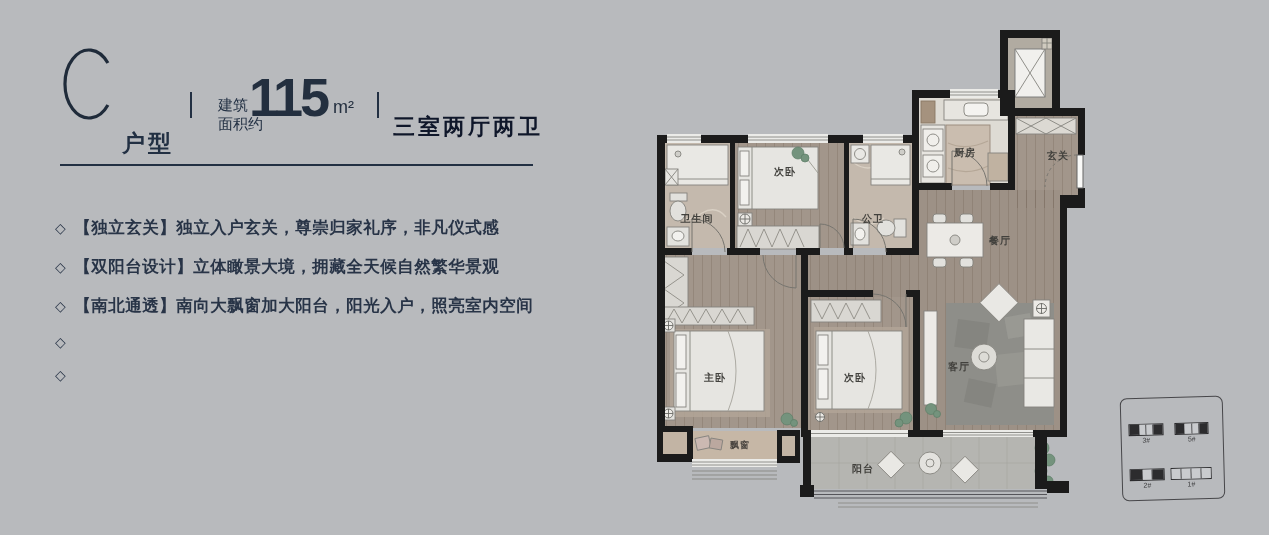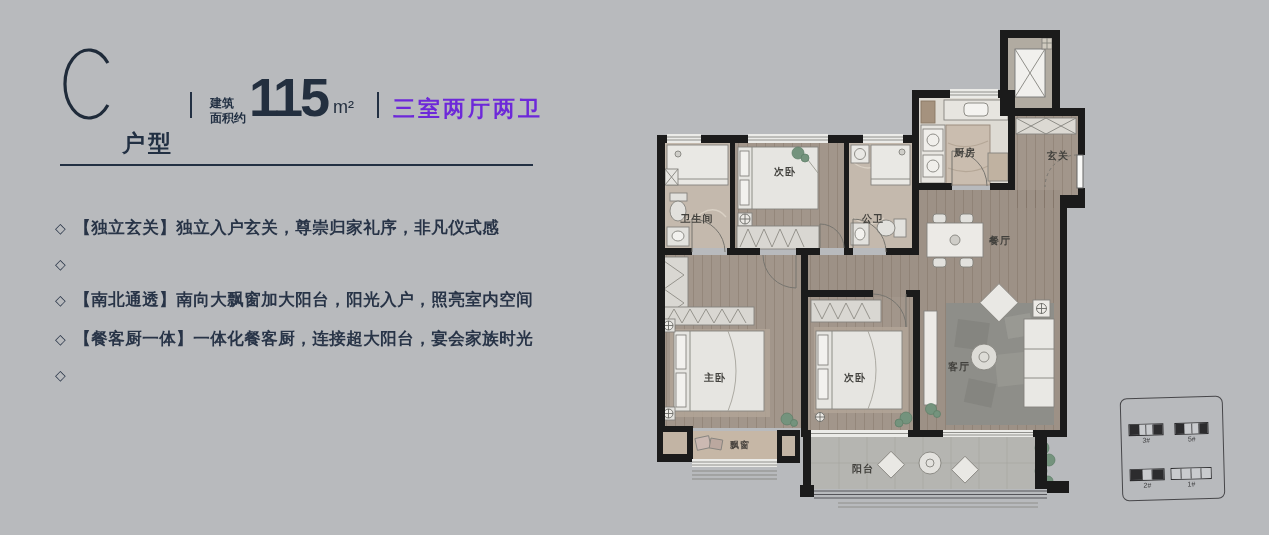--- a/index.html
+++ b/index.html
@@ -5,24 +5,24 @@
   html,body{margin:0;padding:0;}
   body{width:1269px;height:535px;position:relative;overflow:hidden;
        background:#b8babd;font-family:"Liberation Sans","DejaVu Sans",sans-serif;}
   .abs{position:absolute;}
   
   .hdr-c{left:60px;top:46px;width:58px;height:76px;}
   .hdr-type{left:122px;top:92px;font-size:23px;letter-spacing:3px;color:#223043;font-weight:600;margin-top:36px;}
   .vdiv{width:2px;height:26px;background:#223043;}
   .vd1{left:190px;top:92px;}
   .vd2{left:377px;top:92px;}
-  .hdr-cap{left:210px;top:96px;font-size:12px;line-height:1.25;color:#223043;font-weight:700;}
+  .hdr-cap{left:218px;top:96px;font-size:15px;line-height:1.25;color:#223043;font-weight:400;}
   .hdr-area{left:249px;top:70px;font-size:54px;line-height:1;letter-spacing:-3px;color:#232f3f;font-weight:700;}
   .hdr-unit{left:333px;top:97px;font-size:18px;color:#232f3f;font-weight:500;}
-  .hdr-spec{left:393px;top:94px;font-size:22px;letter-spacing:3px;color:#6d28d9;font-weight:600;}
+  .hdr-spec{left:393px;top:112px;font-size:22px;letter-spacing:3px;color:#0f172a;font-weight:600;}
   .hrule{left:60px;top:164px;width:473px;height:2px;background:#223043;}
   
   .features{left:55px;top:217px;width:520px;display:flex;flex-direction:column;gap:17px;}
   .feat{display:flex;align-items:center;color:#283447;font-size:16.5px;letter-spacing:0.5px;font-weight:600;}
   .feat .dia{font-size:14px;margin-right:8px;color:#283447;font-weight:400;}
   
   .sitemap{left:1121px;top:397px;width:101px;height:101px;border:1.6px solid #47474a;
            border-radius:7px;transform:rotate(-1.5deg);}
   .sm-b{position:absolute;text-align:center;}
   .sm-bar{display:flex;border:1.2px solid #2c2c2e;height:10px;background:#c9cbce;}
@@ -59,28 +59,28 @@
 <div class="abs hdr-spec">三室两厅两卫</div>
 <div class="abs hrule"></div>
 
 <div class="abs features">
   <div class="feat">
       <span class="dia">◇</span>
       <span>【独立玄关】独立入户玄关，尊崇归家礼序，非凡仪式感</span>
     </div>
   <div class="feat">
       <span class="dia">◇</span>
+      <span>【双阳台设计】立体瞰景大境，拥藏全天候自然繁华景观</span>
     </div>
   <div class="feat">
       <span class="dia">◇</span>
       <span>【南北通透】南向大飘窗加大阳台，阳光入户，照亮室内空间</span>
     </div>
   <div class="feat">
       <span class="dia">◇</span>
-      <span>【餐客厨一体】一体化餐客厨，连接超大阳台，宴会家族时光</span>
     </div>
   <div class="feat">
       <span class="dia">◇</span>
     </div>
 </div>
 
 <svg class="abs" style="left:648px;top:23px;" width="450" height="505" viewBox="0 0 450 505">
   <defs>
     <pattern id="wd" width="9" height="9" patternUnits="userSpaceOnUse">
       <line x1="0.5" y1="0" x2="0.5" y2="9" stroke="rgba(85,65,50,0.18)" stroke-width="1"></line>

